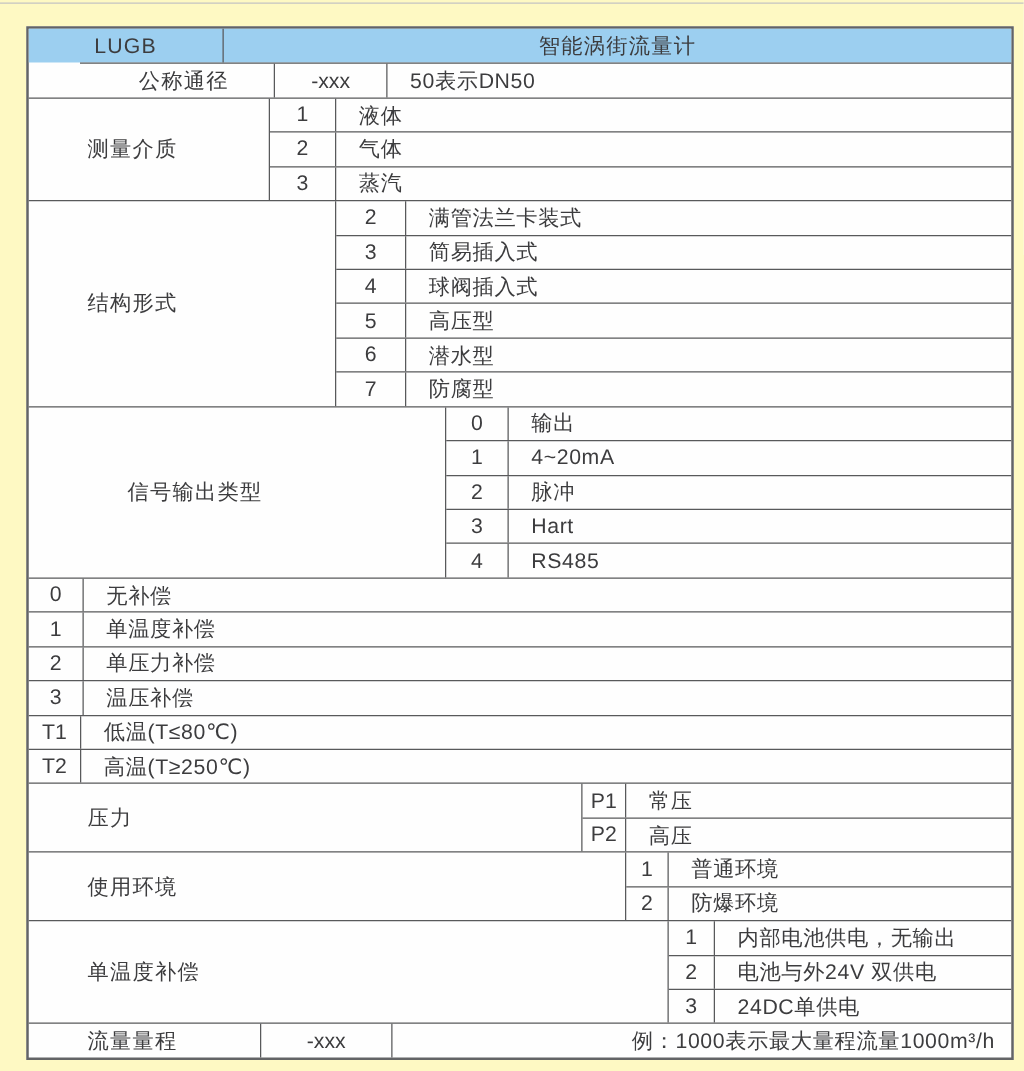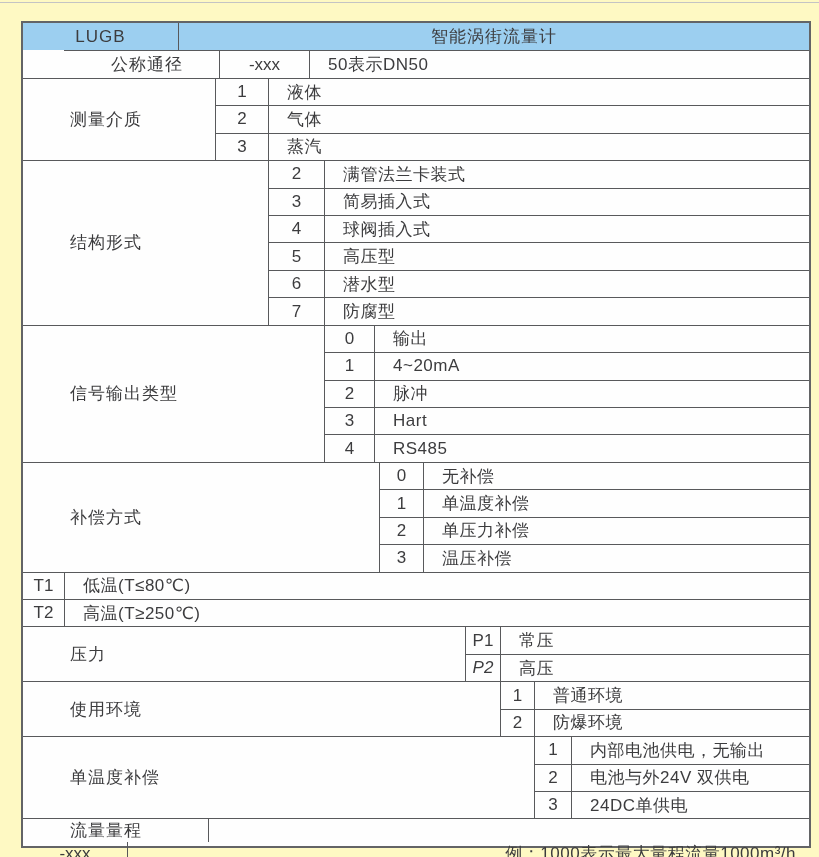--- a/index.html
+++ b/index.html
@@ -165,21 +165,21 @@
             <div class="code-cell" style="width: 56px;">6</div>
             <div class="desc-cell">潜水型</div>
           </div>
           <div class="opt-row">
             <div class="code-cell" style="width: 56px;">7</div>
             <div class="desc-cell">防腐型</div>
           </div>
         </div>
       </div>
       <div class="group" style="height: 137.15px;">
-        <div class="label-cell" style="width: 302px;">信号输出类型</div>
+        <div class="label-cell" style="width: 302px; margin-left: 32px;">信号输出类型</div>
         <div class="options">
           <div class="opt-row">
             <div class="code-cell" style="width: 50px;">0</div>
             <div class="desc-cell">输出</div>
           </div>
           <div class="opt-row">
             <div class="code-cell" style="width: 50px;">1</div>
             <div class="desc-cell">4~20mA</div>
           </div>
           <div class="opt-row">
@@ -190,21 +190,20 @@
             <div class="code-cell" style="width: 50px;">3</div>
             <div class="desc-cell">Hart</div>
           </div>
           <div class="opt-row">
             <div class="code-cell" style="width: 50px;">4</div>
             <div class="desc-cell">RS485</div>
           </div>
         </div>
       </div>
       <div class="group" style="height: 109.72px;">
-        <div class="label-cell" style="width: 357px;">补偿方式</div>
         <div class="options">
           <div class="opt-row">
             <div class="code-cell" style="width: 44px;">0</div>
             <div class="desc-cell">无补偿</div>
           </div>
           <div class="opt-row">
             <div class="code-cell" style="width: 44px;">1</div>
             <div class="desc-cell">单温度补偿</div>
           </div>
           <div class="opt-row">
@@ -230,21 +229,21 @@
         </div>
       </div>
       <div class="group" style="height: 54.86px;">
         <div class="label-cell" style="width: 443px;">压力</div>
         <div class="options">
           <div class="opt-row">
             <div class="code-cell" style="width: 35px;">P1</div>
             <div class="desc-cell">常压</div>
           </div>
           <div class="opt-row">
-            <div class="code-cell" style="width: 35px; font-style: italic;">P2</div>
+            <div class="code-cell" style="width: 35px;">P2</div>
             <div class="desc-cell">高压</div>
           </div>
         </div>
       </div>
       <div class="group" style="height: 54.86px;">
         <div class="label-cell" style="width: 478px;">使用环境</div>
         <div class="options">
           <div class="opt-row">
             <div class="code-cell" style="width: 34px;">1</div>
             <div class="desc-cell">普通环境</div>
@@ -265,21 +264,21 @@
           <div class="opt-row">
             <div class="code-cell" style="width: 37px;">2</div>
             <div class="desc-cell">电池与外24V 双供电</div>
           </div>
           <div class="opt-row">
             <div class="code-cell" style="width: 37px;">3</div>
             <div class="desc-cell">24DC单供电</div>
           </div>
         </div>
       </div>
-      <div class="group" style="height: 27.43px; flex-direction: column;">
+      <div class="group" style="height: 27.43px;">
         <div class="label-cell" style="width: 186px;">流量量程</div>
         <div class="options">
           <div class="opt-row">
             <div class="code-cell" style="width: 105px;">-xxx</div>
             <div class="desc-cell right">例：1000表示最大量程流量1000m³/h</div>
           </div>
         </div>
       </div>
     </div>
 </div>

